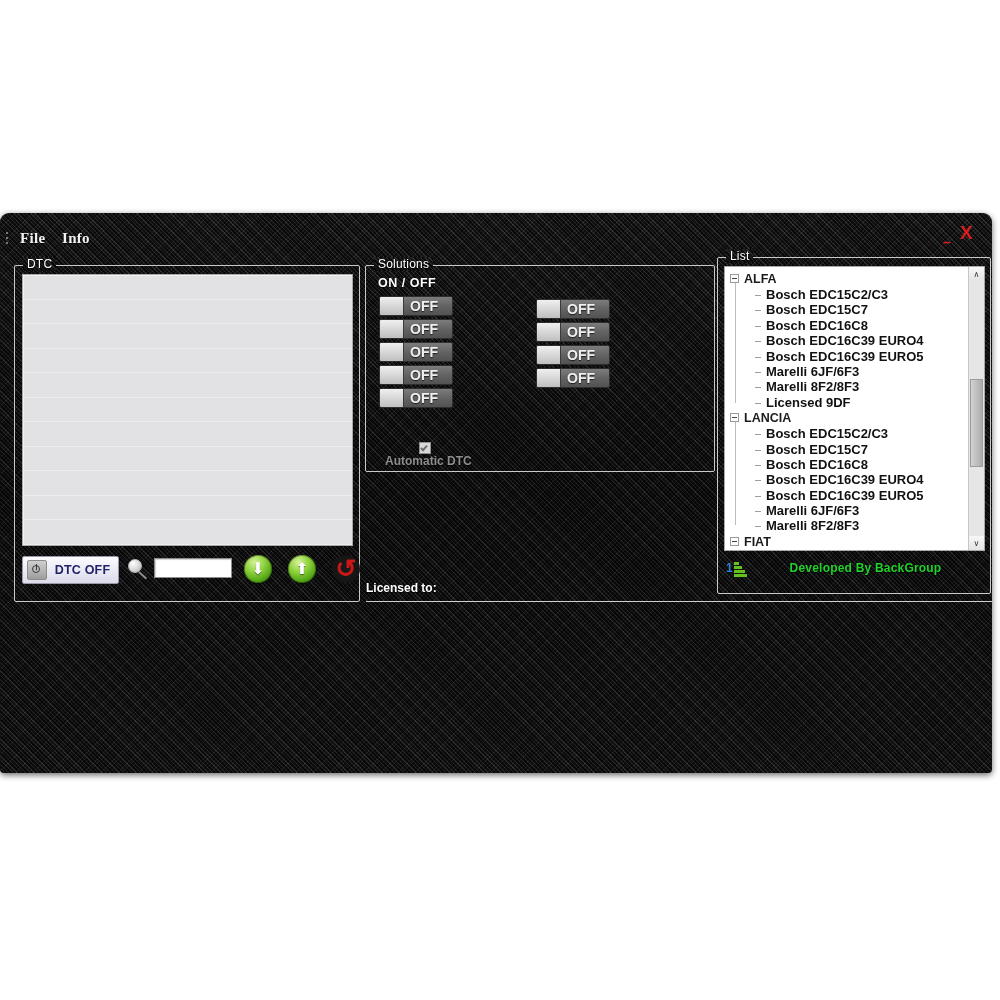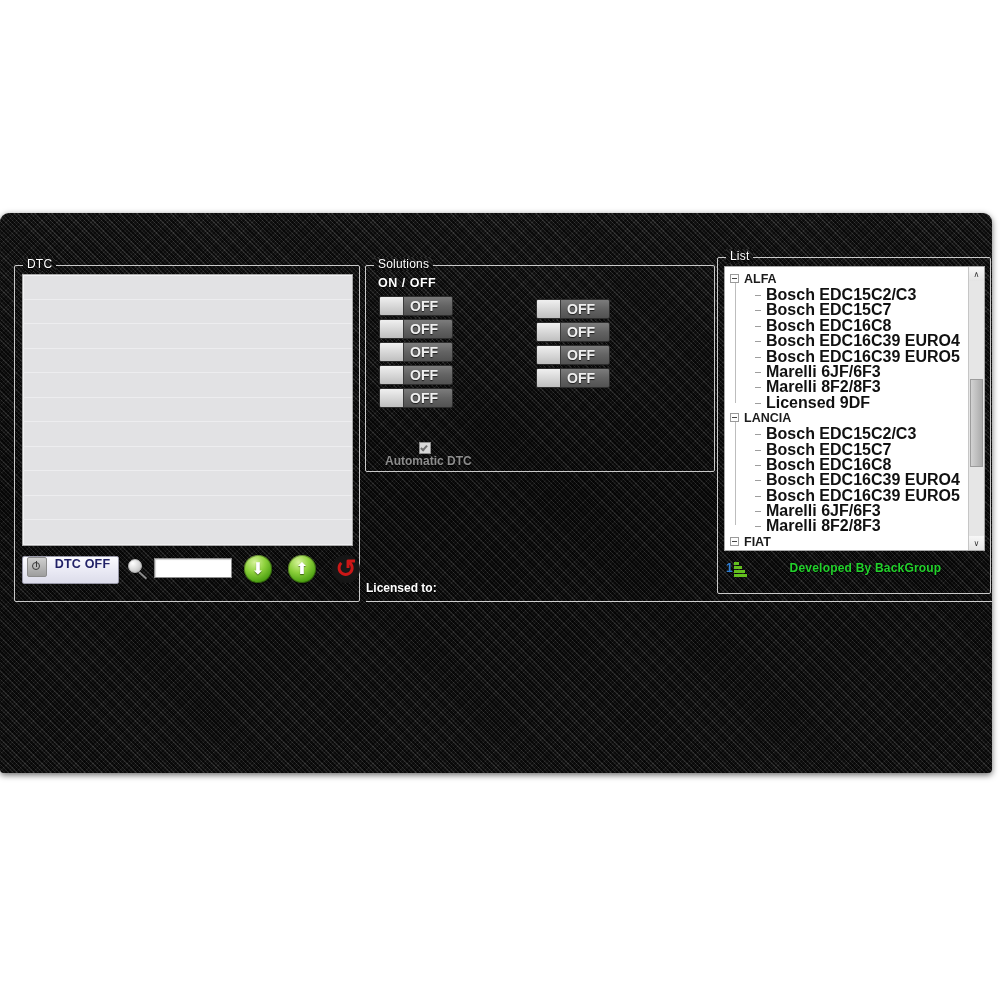--- a/index.html
+++ b/index.html
@@ -148,20 +148,21 @@
     width: 329px; height: 38px;
   }
   #btn-dtc-off {
     position: absolute;
     left: 0px; top: 3px;
     width: 95px; height: 26px;
     background: linear-gradient(180deg,#fbfbff 0%,#e9e9f4 55%,#dcdcea 100%);
     border: 1px solid #9898a8;
     border-radius: 2px;
     display: flex;
+    align-items: center;
     cursor: default;
   }
   .power-ico {
     width: 18px; height: 18px;
     margin-left: 4px;
     border: 1px solid #8c8c8c;
     border-radius: 2px;
     background: linear-gradient(180deg,#cfcfcf,#9e9e9e);
     position: relative;
     flex: none;
@@ -396,21 +397,21 @@
     position: absolute;
     left: 1px; top: 3px;
     width: 5px; height: 1px;
     background: #444;
   }
   .tree-child {
     position: relative;
     height: 15.4px;
     line-height: 15.4px;
     padding-left: 41px;
-    font-size: 16px;
+    font-size: 13px;
     font-weight: 700;
     color: #111111;
     cursor: default;
     white-space: nowrap;
   }
   .tree-child::before {
     content: "";
     position: absolute;
     left: 30px; top: 8px;
     width: 6px; height: 1px;
@@ -534,20 +535,31 @@
   #resize-grip i:nth-child(3){ right:8px;  bottom:0px; }
   #resize-grip i:nth-child(4){ right:0px;  bottom:4px; }
   #resize-grip i:nth-child(5){ right:4px;  bottom:4px; }
   #resize-grip i:nth-child(6){ right:0px;  bottom:8px; }
 </style>
 </head>
 <body>
 
 <div id="app-window" class="carbon">
 
+  <div id="menu-bar">
+    <div class="grip-dots">
+      <i></i>
+        <i></i>
+        <i></i>
+    </div>
+    <div class="menu-item" id="menu-file">File</div>
+    <div class="menu-item" id="menu-info">Info</div>
+    <div class="win-btn" id="btn-minimize">–</div>
+    <div class="win-btn" id="btn-close">X</div>
+  </div>
 
   <div class="groupbox" id="group-dtc">
     <div class="gb-title">DTC</div>
 
     <div id="dtc-list">
       <div class="dtc-row"></div>
       <div class="dtc-row"></div>
       <div class="dtc-row"></div>
       <div class="dtc-row"></div>
       <div class="dtc-row"></div>

